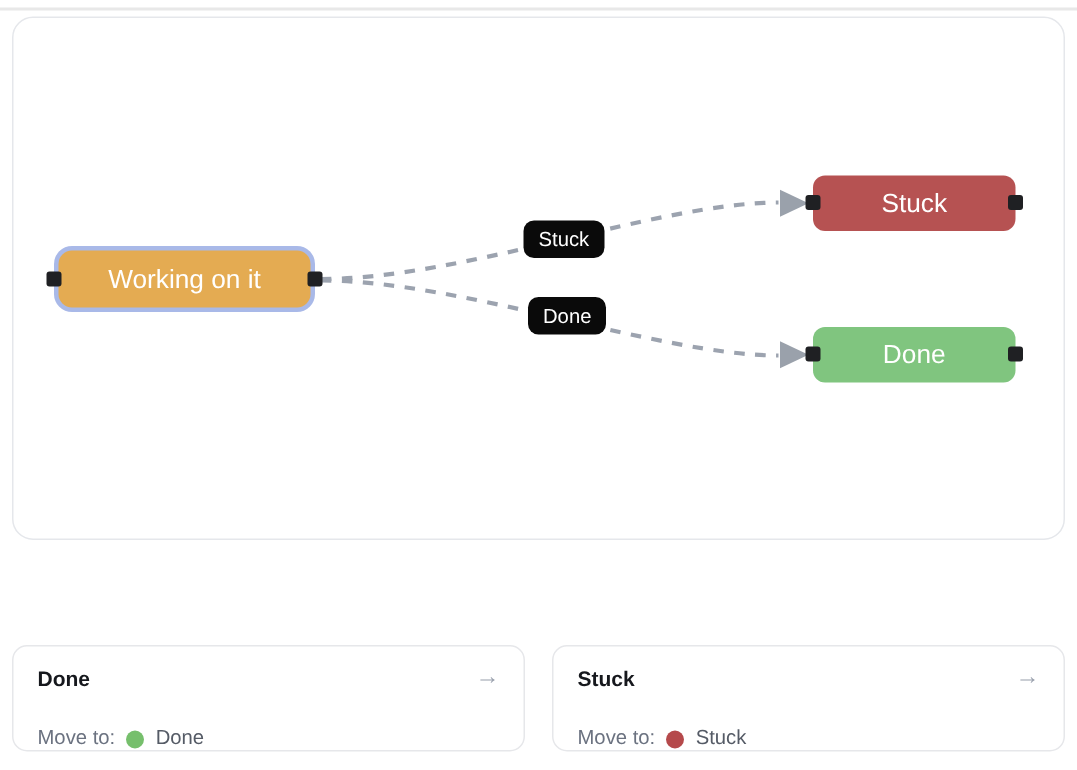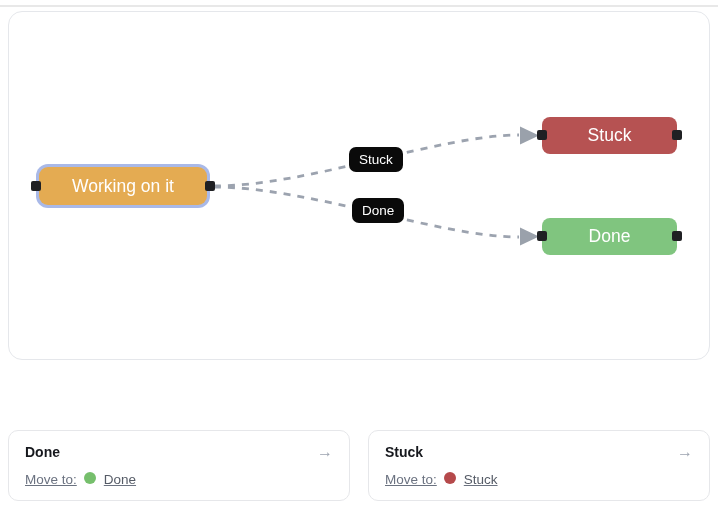--- a/index.html
+++ b/index.html
@@ -30,21 +30,21 @@
 
   
   .actions-heading { position: absolute; left: 8px; top: 388px; font-size: 17px; font-weight: 700;
                      color: #0b0b0c; letter-spacing: 0.1px; }
   .actions-row { position: absolute; left: 8px; top: 430px; width: 702px; display: flex; gap: 18px; }
   .action-card { flex: 1; height: 71px; background: #ffffff; border: 1px solid #e6e7ea;
                  border-radius: 10px; padding: 13px 16px 12px 16px; cursor: pointer; }
   .action-title-row { display: flex; align-items: center; justify-content: space-between; }
   .action-title { font-size: 14px; font-weight: 700; color: #16181d; }
   .action-arrow { color: #9ca3af; font-size: 16px; line-height: 16px; }
-  .action-move-row { margin-top: 12px; display: flex; align-items: flex-start; font-size: 13.5px; color: #6b7280; text-decoration: underline; }
+  .action-move-row { margin-top: 24px; display: flex; align-items: flex-end; font-size: 13.5px; color: #6b7280; }
   .status-dot { width: 12px; height: 12px; border-radius: 50%; margin: 0 8px 0 7px; display: inline-block; }
   .action-target { color: #555b66; }
 </style>
 </head>
 <body>
 
 <div class="page">
 
   <div class="top-divider"></div>
 

